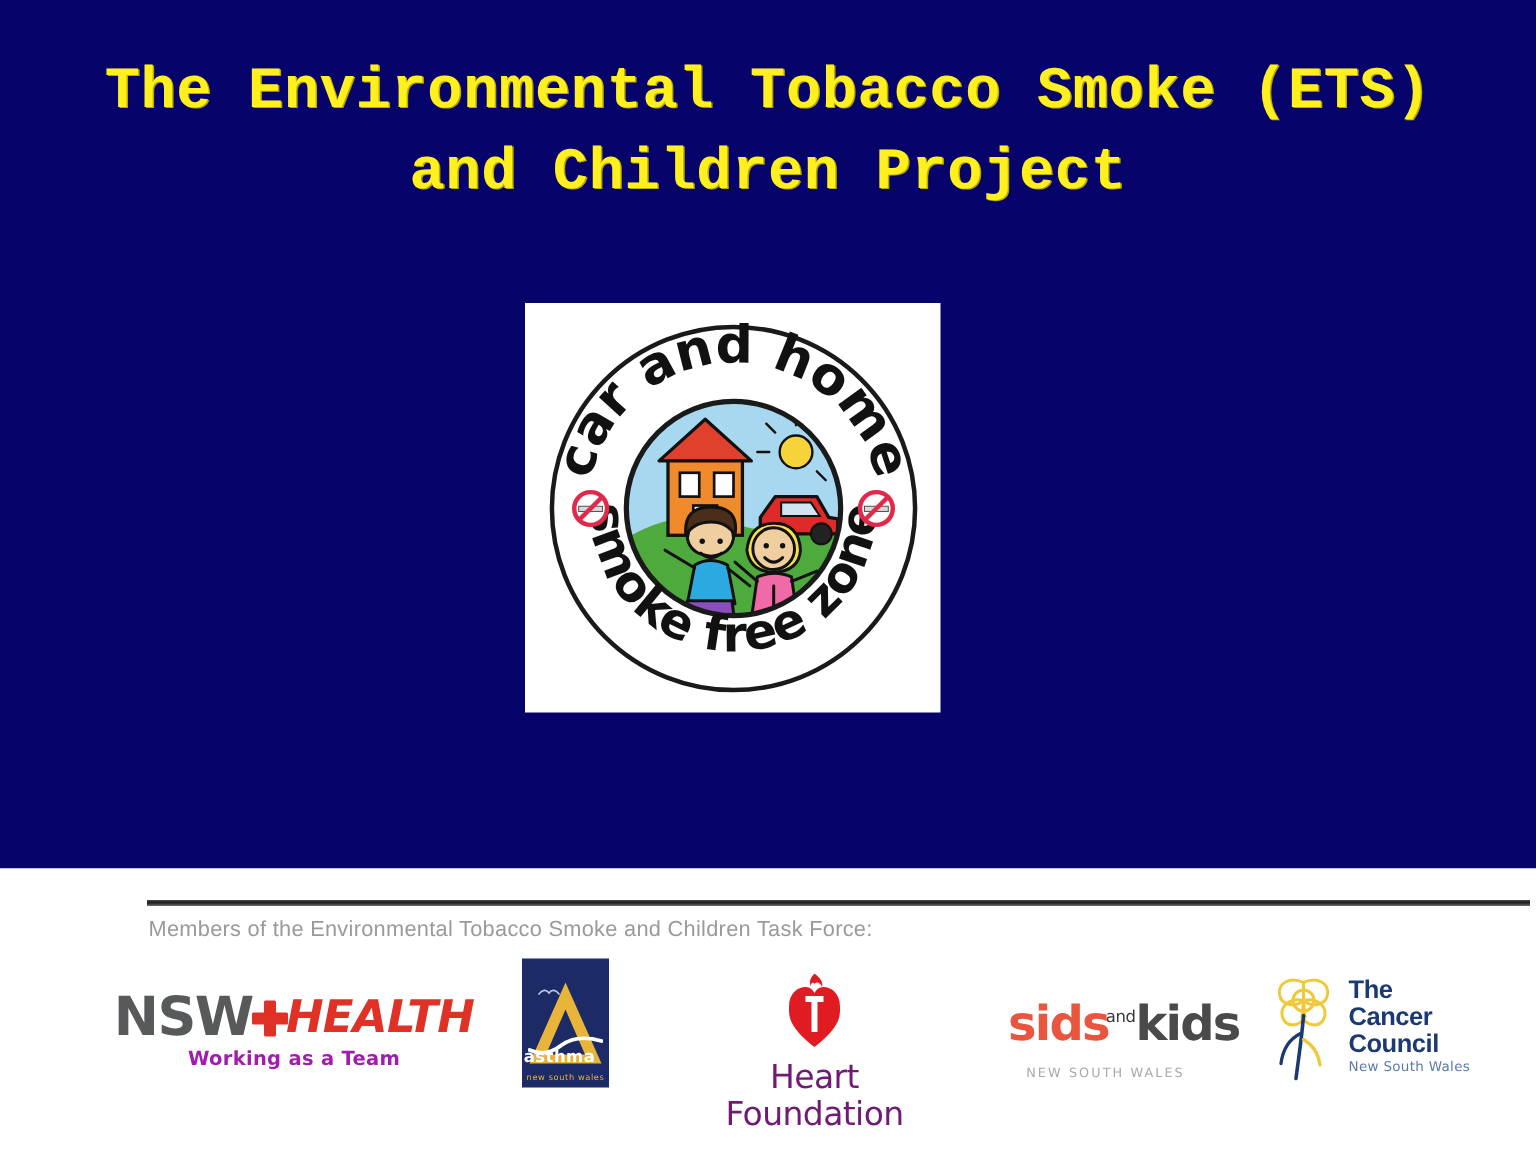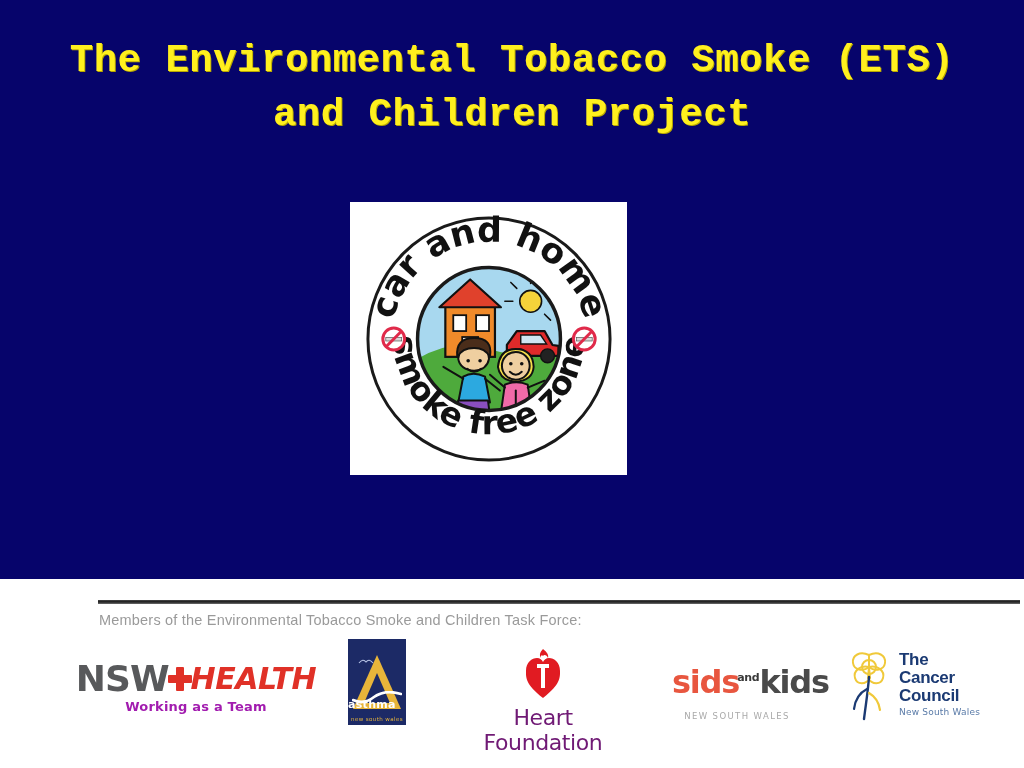--- a/index.html
+++ b/index.html
@@ -204,21 +204,21 @@
     position: absolute;
     left: 10px;
     top: 18px;
     width: 16px;
     height: 8px;
   }
   .asthma-name {
     position: absolute;
     left: 0;
     bottom: 14px;
-    width: 34px;
+    width: 50px;
     text-align: center;
     font-family: "DejaVu Sans", sans-serif;
     font-weight: bold;
     font-size: 11px;
     color: #ffffff;
     letter-spacing: 0.3px;
   }
   .asthma-sub {
     position: absolute;
     left: 0;
@@ -253,21 +253,21 @@
   }
   .sids-word {
     font-family: "DejaVu Sans", sans-serif;
     font-weight: bold;
     font-size: 32px;
     color: #e8563f;
     letter-spacing: -1.2px;
   }
   .sids-and {
     font-family: "DejaVu Sans", sans-serif;
-    font-weight: bold;
+    font-weight: normal;
     font-size: 11px;
     color: #3a3a3a;
     position: relative;
     top: -12px;
     left: -2px;
     letter-spacing: -0.3px;
   }
   .kids-word {
     font-family: "DejaVu Sans", sans-serif;
     font-weight: bold;

